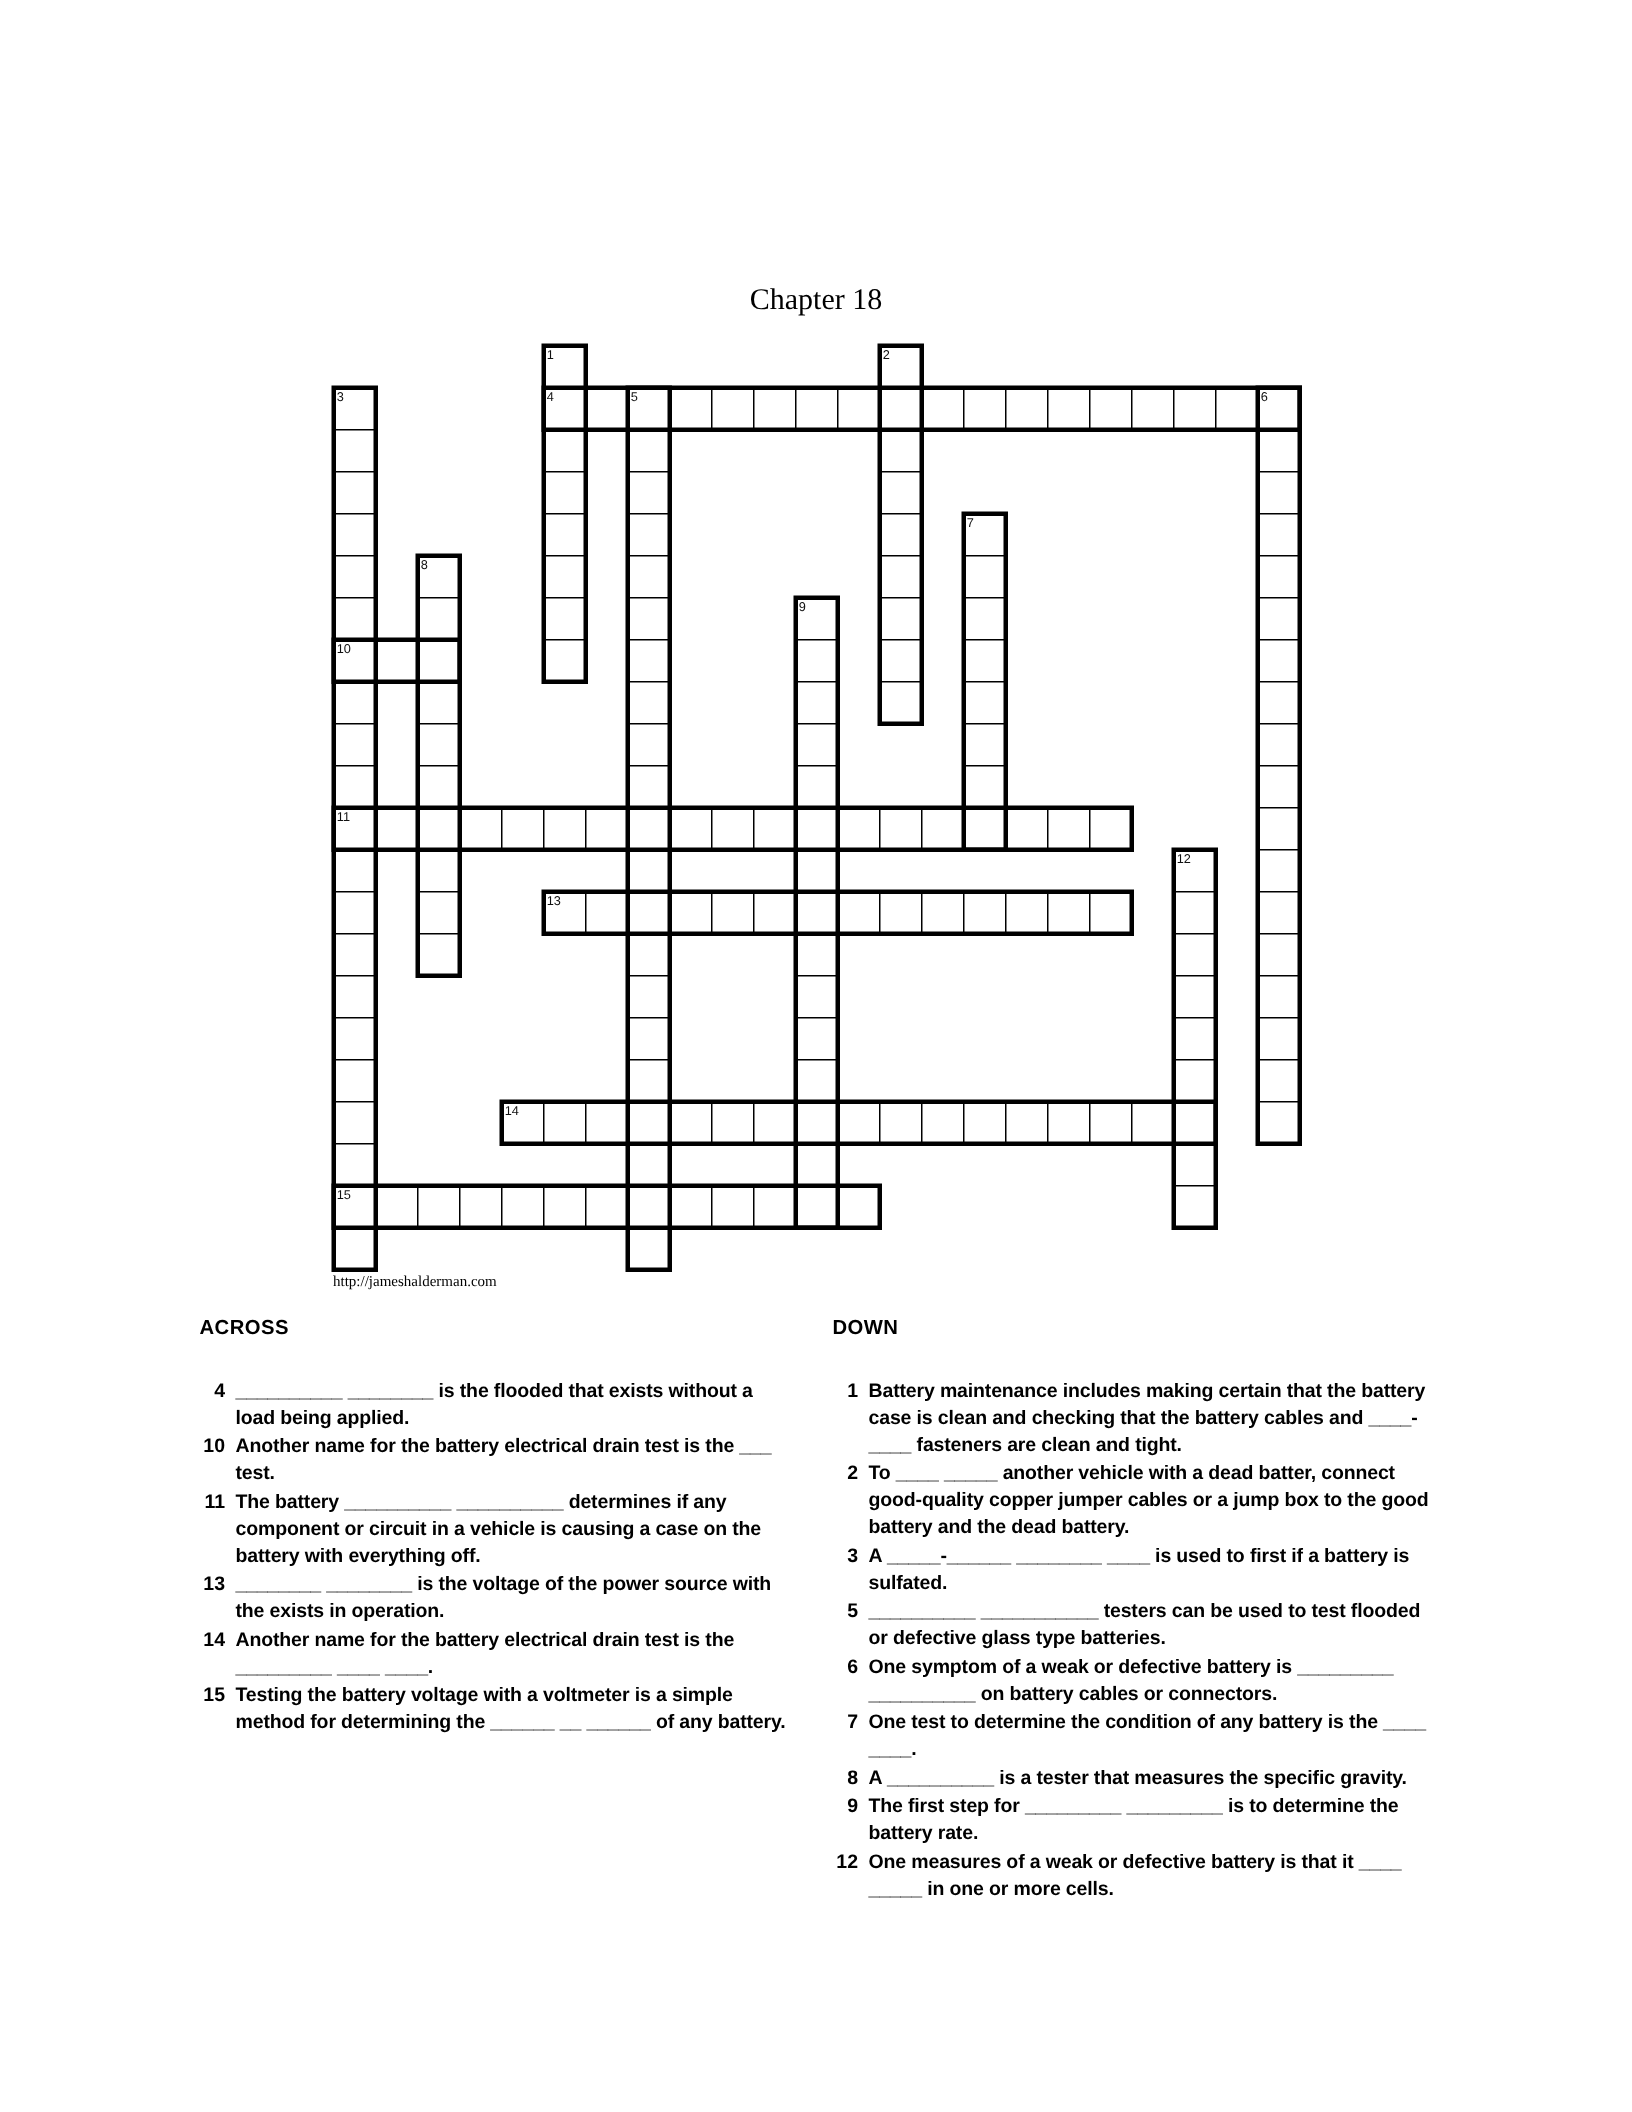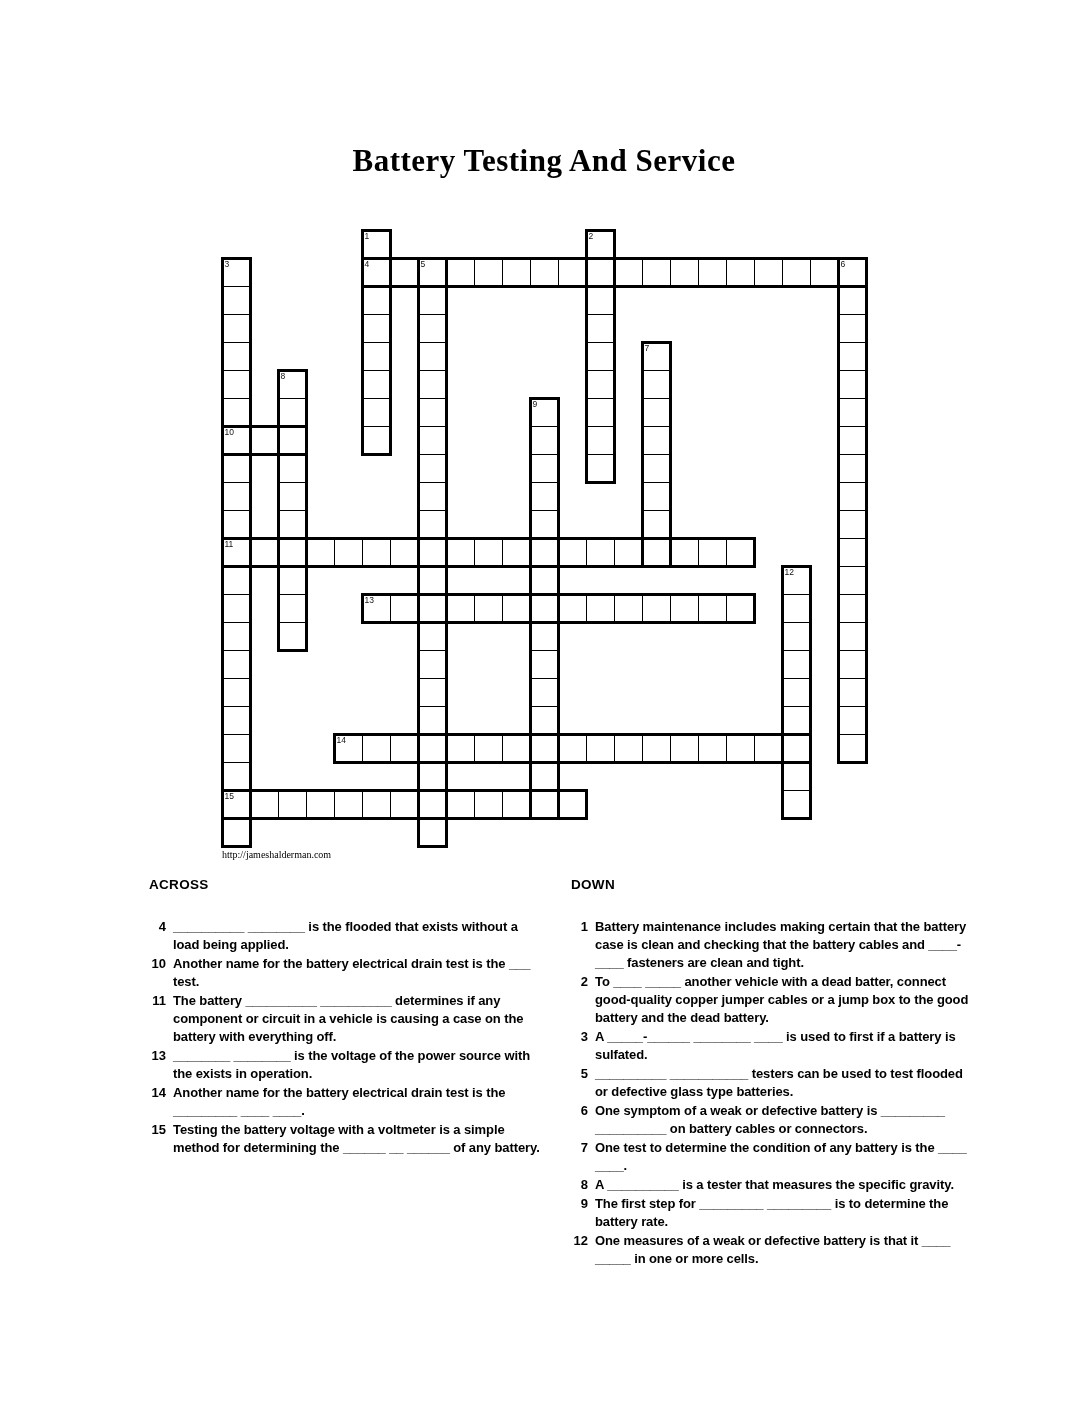--- a/index.html
+++ b/index.html
@@ -7,33 +7,33 @@
         font-family:"Liberation Sans",sans-serif;color:#000;}
   .title{position:absolute;top:143px;left:0;width:100%;text-align:center;
          font-family:"Liberation Serif",serif;font-weight:bold;font-size:31px;letter-spacing:.5px;}
   .subtitle{position:absolute;top:189px;left:0;width:100%;text-align:center;
             font-family:"Liberation Serif",serif;font-size:20px;}
   #grid{position:absolute;left:222px;top:230px;width:648px;height:620px;}
   .cell{position:absolute;width:29px;height:29px;border:1px solid #000;background:#fff;box-sizing:border-box;}
   .word-outline{position:absolute;border:3px solid #000;box-sizing:border-box;background:transparent;pointer-events:none;}
   .cell-num{position:absolute;font-size:8.5px;line-height:9px;font-family:"Liberation Sans",sans-serif;color:#111;}
   .source-url{position:absolute;left:222px;top:849px;font-family:"Liberation Serif",serif;font-size:10px;color:#000;}
-  .clue-col{position:absolute;top:877px;margin-left:16px;}
+  .clue-col{position:absolute;top:877px;}
   #across-col{left:133px;width:392px;}
   #down-col{left:555px;width:400px;}
   .clue-header{font-weight:bold;font-size:13.5px;margin-bottom:26px;letter-spacing:.3px;}
   .clue{display:flex;margin-bottom:1px;font-size:13px;line-height:18px;font-weight:bold;}
   .clue-num{width:17px;text-align:right;margin-right:7px;flex:none;}
   .clue-text{flex:1;letter-spacing:-0.1px;}
 </style>
 </head>
 <body>
 
 <div id="page">
-  <div class="title">Battery Testing And Service</div>
+  <div class="subtitle">Chapter 18</div>
 
   <div id="grid">
       <div class="cell" style="left: 140px; top: 0px;"></div>
       <div class="cell" style="left: 140px; top: 28px;"></div>
       <div class="cell" style="left: 140px; top: 56px;"></div>
       <div class="cell" style="left: 140px; top: 84px;"></div>
       <div class="cell" style="left: 140px; top: 112px;"></div>
       <div class="cell" style="left: 140px; top: 140px;"></div>
       <div class="cell" style="left: 140px; top: 168px;"></div>
       <div class="cell" style="left: 140px; top: 196px;"></div>

